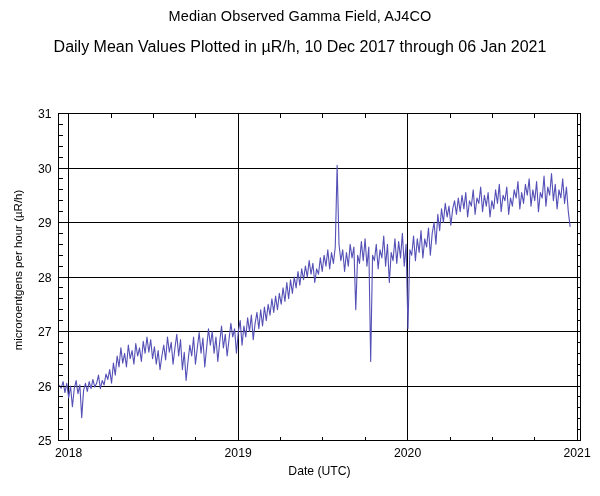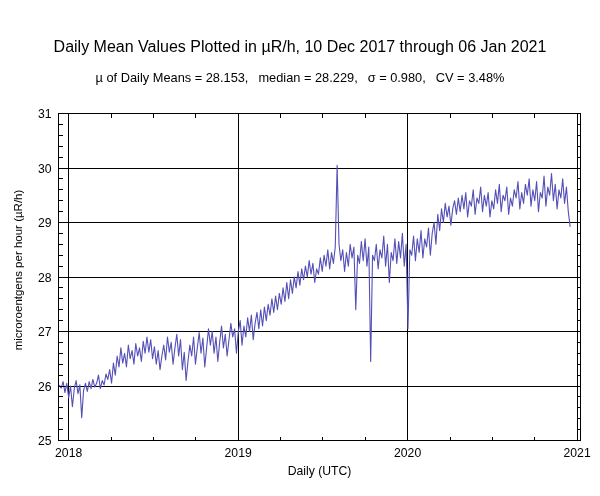--- a/index.html
+++ b/index.html
@@ -77,24 +77,22 @@
     font-family: "Liberation Sans", "DejaVu Sans", sans-serif;
     font-size: 12.2px;
     fill: #000;
   }
 </style>
 </head>
 <body>
 
 <div id="page">
 
+  <div class="title-main">Median Observed Gamma Field, AJ4CO</div>
   <div class="title-sub">Daily Mean Values Plotted in µR/h, 10 Dec 2017 through 06 Jan 2021</div>
-  <div class="title-stats">
-    <span>µ of Daily Means = 28.153,</span><span class="gap"></span><span>median = 28.229,</span><span class="gap"></span><span>σ = 0.980,</span><span class="gap"></span><span>CV = 3.48%</span>
-  </div>
 
   <div id="plot-wrap">
     <svg class="plot" width="600" height="496">
       <g id="gridlines">
           <line x1="58.5" y1="386" x2="580.5" y2="386" stroke="#000000" stroke-width="1" shape-rendering="crispEdges"></line>
           <line x1="58.5" y1="331.5" x2="580.5" y2="331.5" stroke="#000000" stroke-width="1" shape-rendering="crispEdges"></line>
           <line x1="58.5" y1="277" x2="580.5" y2="277" stroke="#000000" stroke-width="1" shape-rendering="crispEdges"></line>
           <line x1="58.5" y1="222.5" x2="580.5" y2="222.5" stroke="#000000" stroke-width="1" shape-rendering="crispEdges"></line>
           <line x1="58.5" y1="168" x2="580.5" y2="168" stroke="#000000" stroke-width="1" shape-rendering="crispEdges"></line>
           <line x1="68.66883116882217" y1="113.5" x2="68.66883116882217" y2="440.5" stroke="#000000" stroke-width="1" shape-rendering="crispEdges"></line>
@@ -208,15 +206,15 @@
           <text x="51.5" y="118" text-anchor="end" class="tick-text">31</text>
           <text x="68.66883116882217" y="456.5" text-anchor="middle" class="tick-text">2018</text>
           <text x="238.14935064934565" y="456.5" text-anchor="middle" class="tick-text">2019</text>
           <text x="407.6298701298691" y="456.5" text-anchor="middle" class="tick-text">2020</text>
           <text x="577.1103896103926" y="456.5" text-anchor="middle" class="tick-text">2021</text>
         </g>
     </svg>
   </div>
 
   <div class="ylabel">microroentgens per hour (µR/h)</div>
-  <div class="xlabel">Daily (UTC)</div>
+  <div class="xlabel">Date (UTC)</div>
 
 </div>
 
 </body></html>

